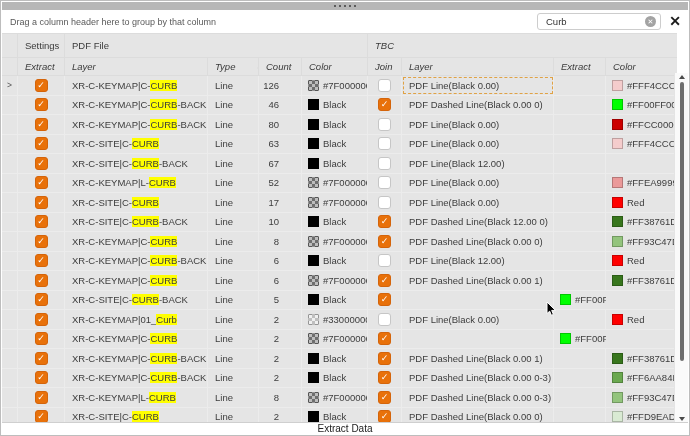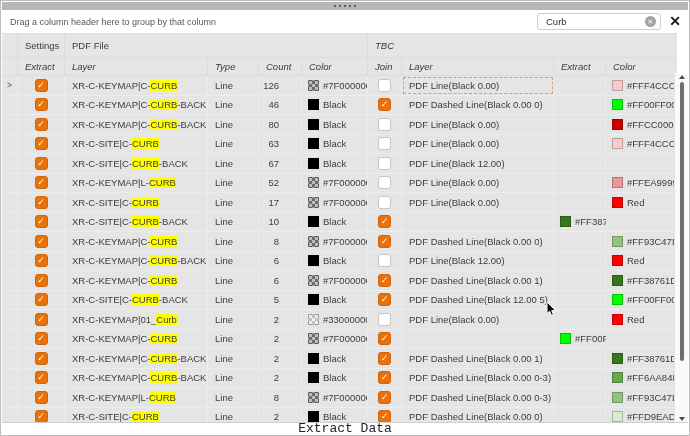--- a/index.html
+++ b/index.html
@@ -31,21 +31,21 @@
   .swatch{width:11px;height:11px;margin:0 4px 0 6px;border:1px solid rgba(0,0,0,0.22);box-sizing:border-box;flex:none;}
   .checker-dark{background:#919191;background-image:linear-gradient(45deg,#6e6e6e 25%,transparent 25%,transparent 75%,#6e6e6e 75%),linear-gradient(45deg,#6e6e6e 25%,#bdbdbd 25%,#bdbdbd 75%,#6e6e6e 75%);background-size:6px 6px;background-position:0 0,3px 3px;}
   .checker-light{background:#ddd;background-image:linear-gradient(45deg,#bfbfbf 25%,transparent 25%,transparent 75%,#bfbfbf 75%),linear-gradient(45deg,#bfbfbf 25%,#f0f0f0 25%,#f0f0f0 75%,#bfbfbf 75%);background-size:6px 6px;background-position:0 0,3px 3px;}
   .hl{background:#FFFF00;}
   .focus-cell{outline:1px dashed #e0a245;outline-offset:-2px;}
   .vscroll{position:absolute;top:72px;right:1px;width:14px;bottom:12px;background:#fafafa;border-left:1px solid #e4e4e4;box-sizing:border-box;}
   .sb-up{position:absolute;top:2px;left:4px;width:0;height:0;border-left:3.5px solid transparent;border-right:3.5px solid transparent;border-bottom:4px solid #4a4a4a;cursor:pointer;}
   .sb-down{position:absolute;bottom:2px;left:4px;width:0;height:0;border-left:3.5px solid transparent;border-right:3.5px solid transparent;border-top:4px solid #4a4a4a;cursor:pointer;}
   .sb-thumb{position:absolute;top:9px;left:5px;width:4px;height:279px;background:#6e6e6e;border-radius:2px;cursor:pointer;}
   .footer{position:absolute;left:1px;right:1px;bottom:1px;height:11px;border-top:1px solid #cfcfcf;background:#fff;display:flex;justify-content:center;overflow:hidden;}
-  .footer-btn{font-size:13px;line-height:11px;color:#222;background:none;border:none;font-family:Liberation Mono, monospace;cursor:pointer;padding:0;}
+  .footer-btn{font-size:10px;line-height:11px;color:#222;background:none;border:none;font-family:Liberation Sans, sans-serif;cursor:pointer;padding:0;}
   .cursor{position:absolute;left:545px;top:300px;pointer-events:none;z-index:50;}
 </style>
 </head>
 <body>
 
 <div class="dialog">
 
   <div class="dragbar">
     <span class="dot"></span>
     <span class="dot"></span>
@@ -276,20 +276,21 @@
           </div>
           <div class="cell pad">Line</div>
           <div class="cell num">10</div>
           <div class="cell">
             <span class="swatch" style="background: rgb(0, 0, 0);"></span>
             <span>Black</span>
           </div>
           <div class="cell center">
             <span class="cb on">✓</span>
           </div>
+          <div class="cell pad">PDF Dashed Line(Black 12.00 0)</div>
           <div class="cell pad"></div>
           <div class="cell" style="border-right: none;">
             <span class="swatch" style="background: rgb(56, 118, 29);"></span>
             <span>#FF38761D</span>
           </div>
         </div>
         <div class="row">
           <div class="cell center expand"></div>
           <div class="cell center">
             <span class="cb on">✓</span>
@@ -379,21 +380,20 @@
           </div>
           <div class="cell pad">Line</div>
           <div class="cell num">5</div>
           <div class="cell">
             <span class="swatch" style="background: rgb(0, 0, 0);"></span>
             <span>Black</span>
           </div>
           <div class="cell center">
             <span class="cb on">✓</span>
           </div>
-          <div class="cell pad">PDF Dashed Line(Black 12.00 5)</div>
           <div class="cell pad"></div>
           <div class="cell" style="border-right: none;">
             <span class="swatch" style="background: rgb(0, 255, 0);"></span>
             <span>#FF00FF00</span>
           </div>
         </div>
         <div class="row">
           <div class="cell center expand"></div>
           <div class="cell center">
             <span class="cb on">✓</span>

